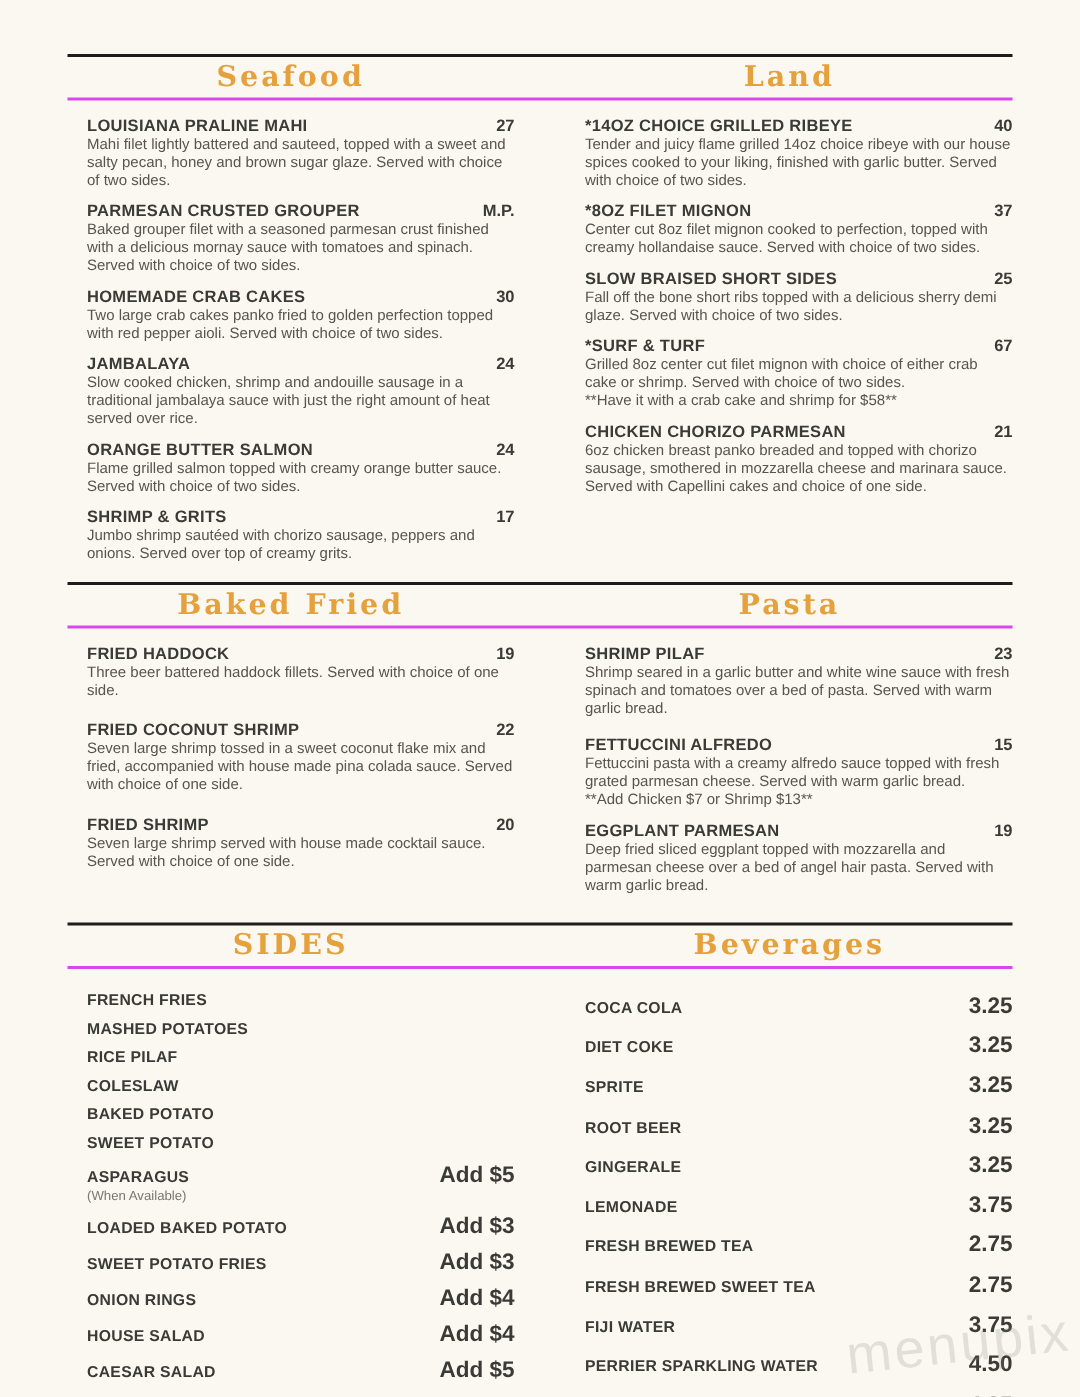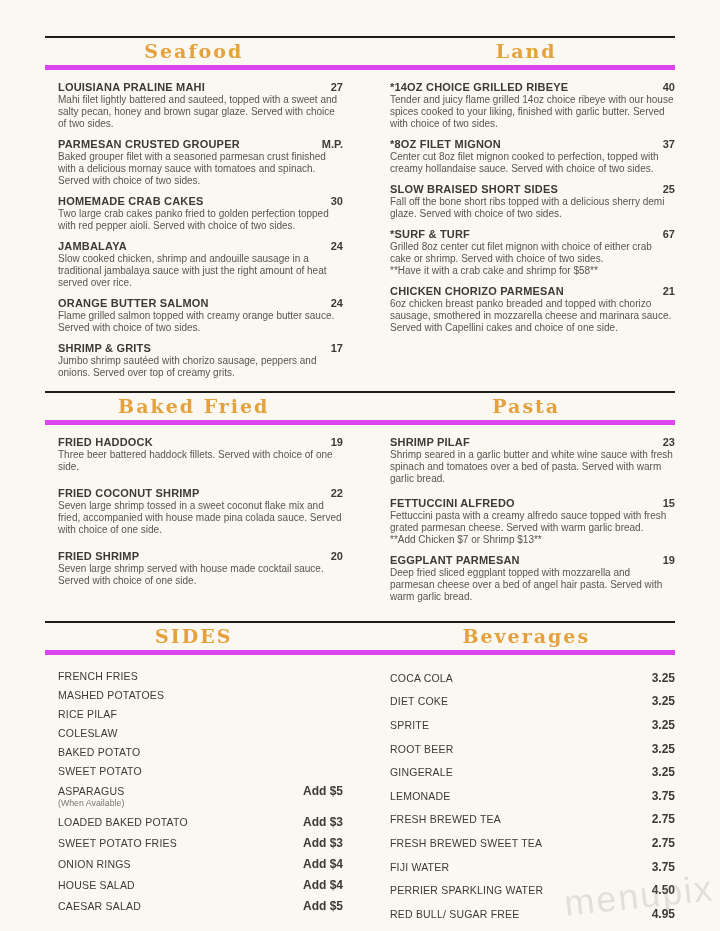--- a/index.html
+++ b/index.html
@@ -10,21 +10,21 @@
     position:relative; overflow:hidden;
     color:#3a3a37;
   }
   .page {
     position:absolute; inset:0;
     padding:36px 45px 0 45px;
     box-sizing:border-box;
   }
   .band-header {
     border-top:2px solid #1d1d1b;
-    border-bottom:5px solid #d946ef;
+    border-bottom:2px solid #d946ef;
     display:grid; grid-template-columns:1fr 1fr; gap:0 35px;
     padding:2px 0 3px 0;
   }
   .band-title {
     text-align:center;
     font-family:"DejaVu Serif", serif;
     font-size:19px; font-weight:600;
     color:#e5a13d; letter-spacing:2px;
   }
   .band-body {
@@ -42,22 +42,22 @@
   .dish-price { font-size:11px; font-weight:700; color:#3a3a37; margin-left:12px; white-space:nowrap; }
   .dish-desc {
     margin:1px 0 0 0; font-size:10px; line-height:1.2;
     color:#56554f; white-space:pre-line;
   }
   .side-row, .bev-row {
     display:flex; justify-content:space-between; align-items:baseline;
   }
   .side-row { padding:3.5px 0; }
   .bev-row { padding:4.8px 0; }
-  .row-name { font-size:10.5px; font-weight:400; color:#3a3a37; letter-spacing:0.2px;text-align:right; }
-  .row-price { font-size:12px; font-weight:700; color:#3a3a37; }
+  .row-name { font-size:10.5px; font-weight:700; color:#3a3a37; letter-spacing:0.2px;text-align:right; }
+  .row-price { font-size:15px; font-weight:700; color:#3a3a37; }
   .row-note { font-size:8.8px; font-weight:400; color:#77766f; margin-top:1px; }
   .footer {
     margin-top:8px;
     font-size:8.6px; font-style:italic; color:#6b6a64;
     line-height:1.55;
   }
   .watermark {
     position:absolute; right:6px; bottom:14px;
     font-size:36px; color:#8a8a85; opacity:0.22;
     transform:rotate(-6deg); letter-spacing:2px;

